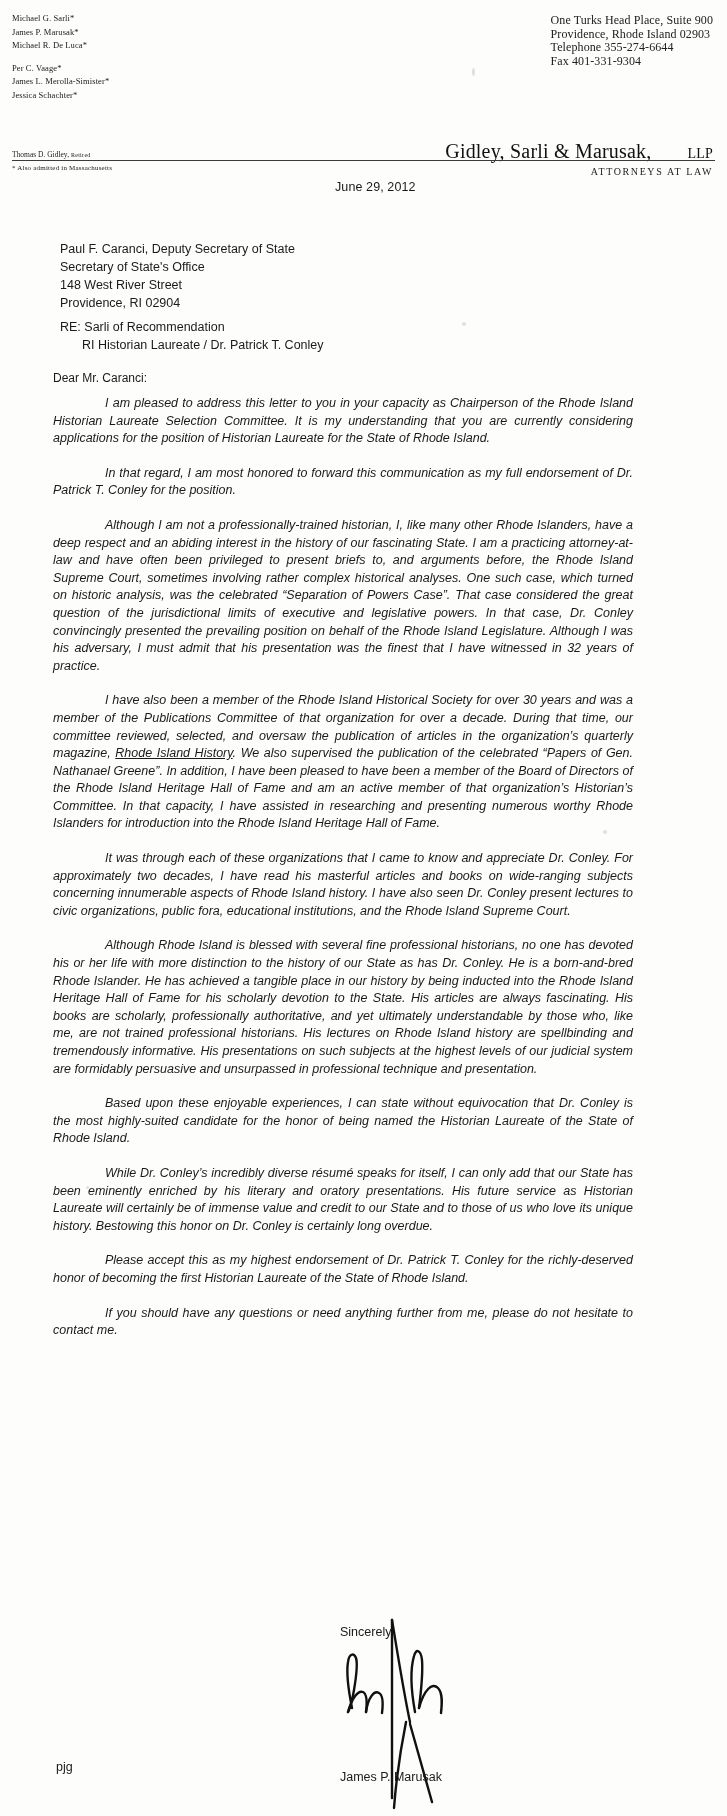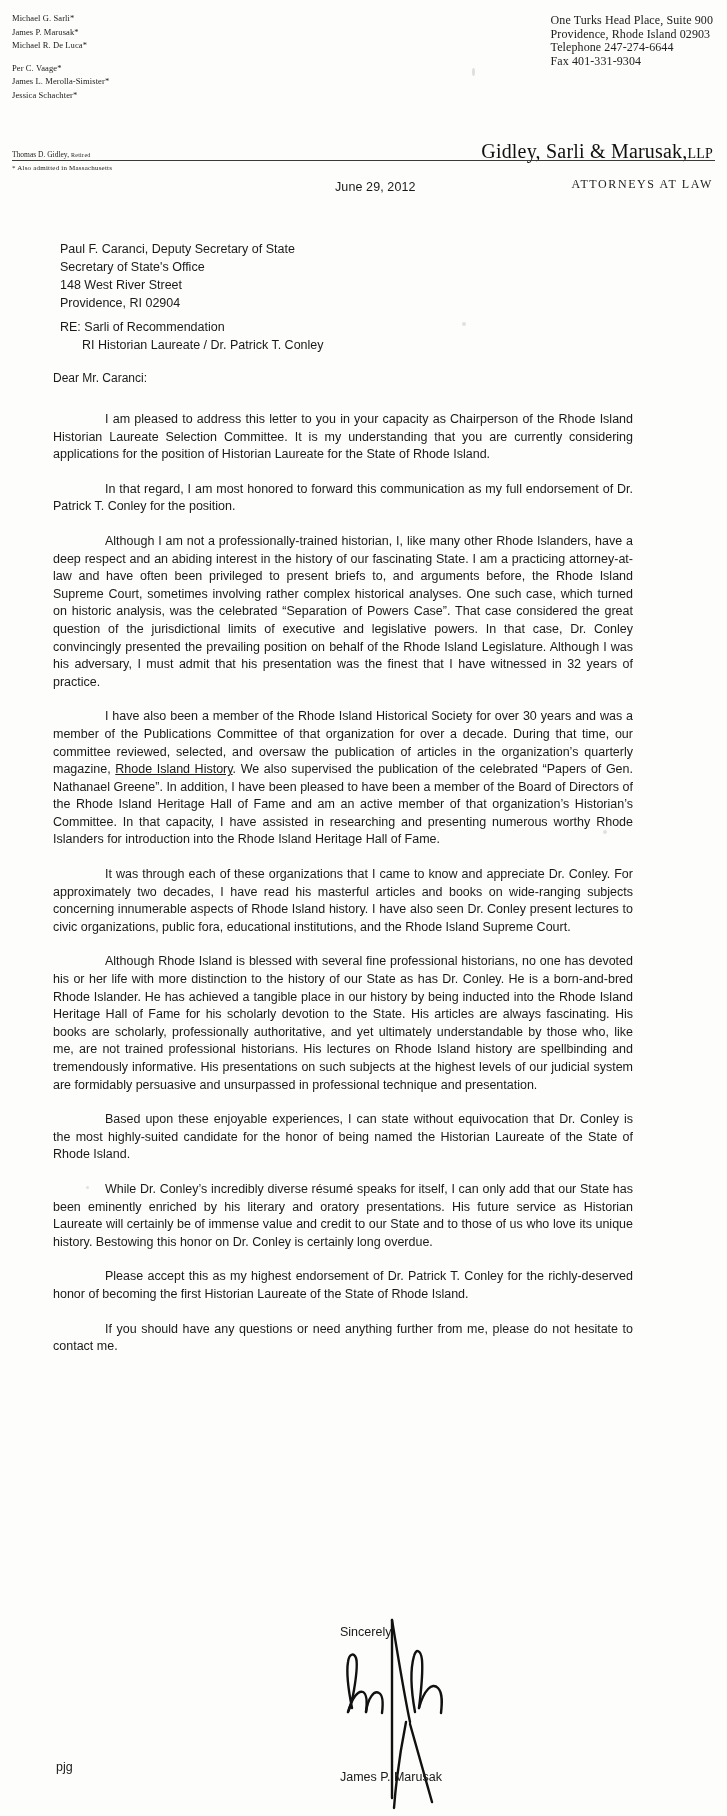--- a/index.html
+++ b/index.html
@@ -70,25 +70,26 @@
     font-family: "Liberation Serif", serif;
   }
   .firm-name {
     font-size: 20px;
     letter-spacing: 0.2px;
     color: #111;
     white-space: nowrap;
   }
   .firm-name .small-caps {
     font-size: 14px;
+    margin-left: 36px;
   }
   .firm-sub {
-    font-size: 12px;
+    font-size: 10px;
     letter-spacing: 1.6px;
-    margin-top: 14px;
+    margin-top: 3px;
     color: #222;
   }
   .rule {
     position: absolute;
     left: 12px;
     top: 148px;
     width: 703px;
     height: 1px;
     background: #3a3a3a;
   }
@@ -134,22 +135,23 @@
   .content {
     position: absolute;
     left: 53px;
     top: 395px;
     width: 580px;
     font-size: 12.5px;
     line-height: 17.6px;
     text-align: justify;
   }
   .content p {
-    margin: 16px 0 17px 0;
+    margin: 0 0 17px 0;
     text-indent: 52px;
+    font-style: italic;
   }
   .content u { text-decoration: underline; }
 
   
   .closing {
     position: absolute;
     left: 340px;
     top: 1625px;
     font-size: 12.5px;
   }
@@ -198,21 +200,21 @@
       <div class="grp">
         <div>Per C. Vaage*</div>
         <div>James L. Merolla-Simister*</div>
         <div>Jessica Schachter*</div>
       </div>
     </div>
 
     <div class="lh-right">
       <div>One Turks Head Place, Suite 900</div>
       <div>Providence, Rhode Island 02903</div>
-      <div>Telephone 247-274-6644</div>
+      <div>Telephone 355-274-6644</div>
       <div>Fax 401-331-9304</div>
     </div>
 
     <div class="lh-retired">
       <span>Thomas D. Gidley,</span>
       <span class="sm">Retired</span>
     </div>
 
     <div class="firm">
       <div class="firm-name">

